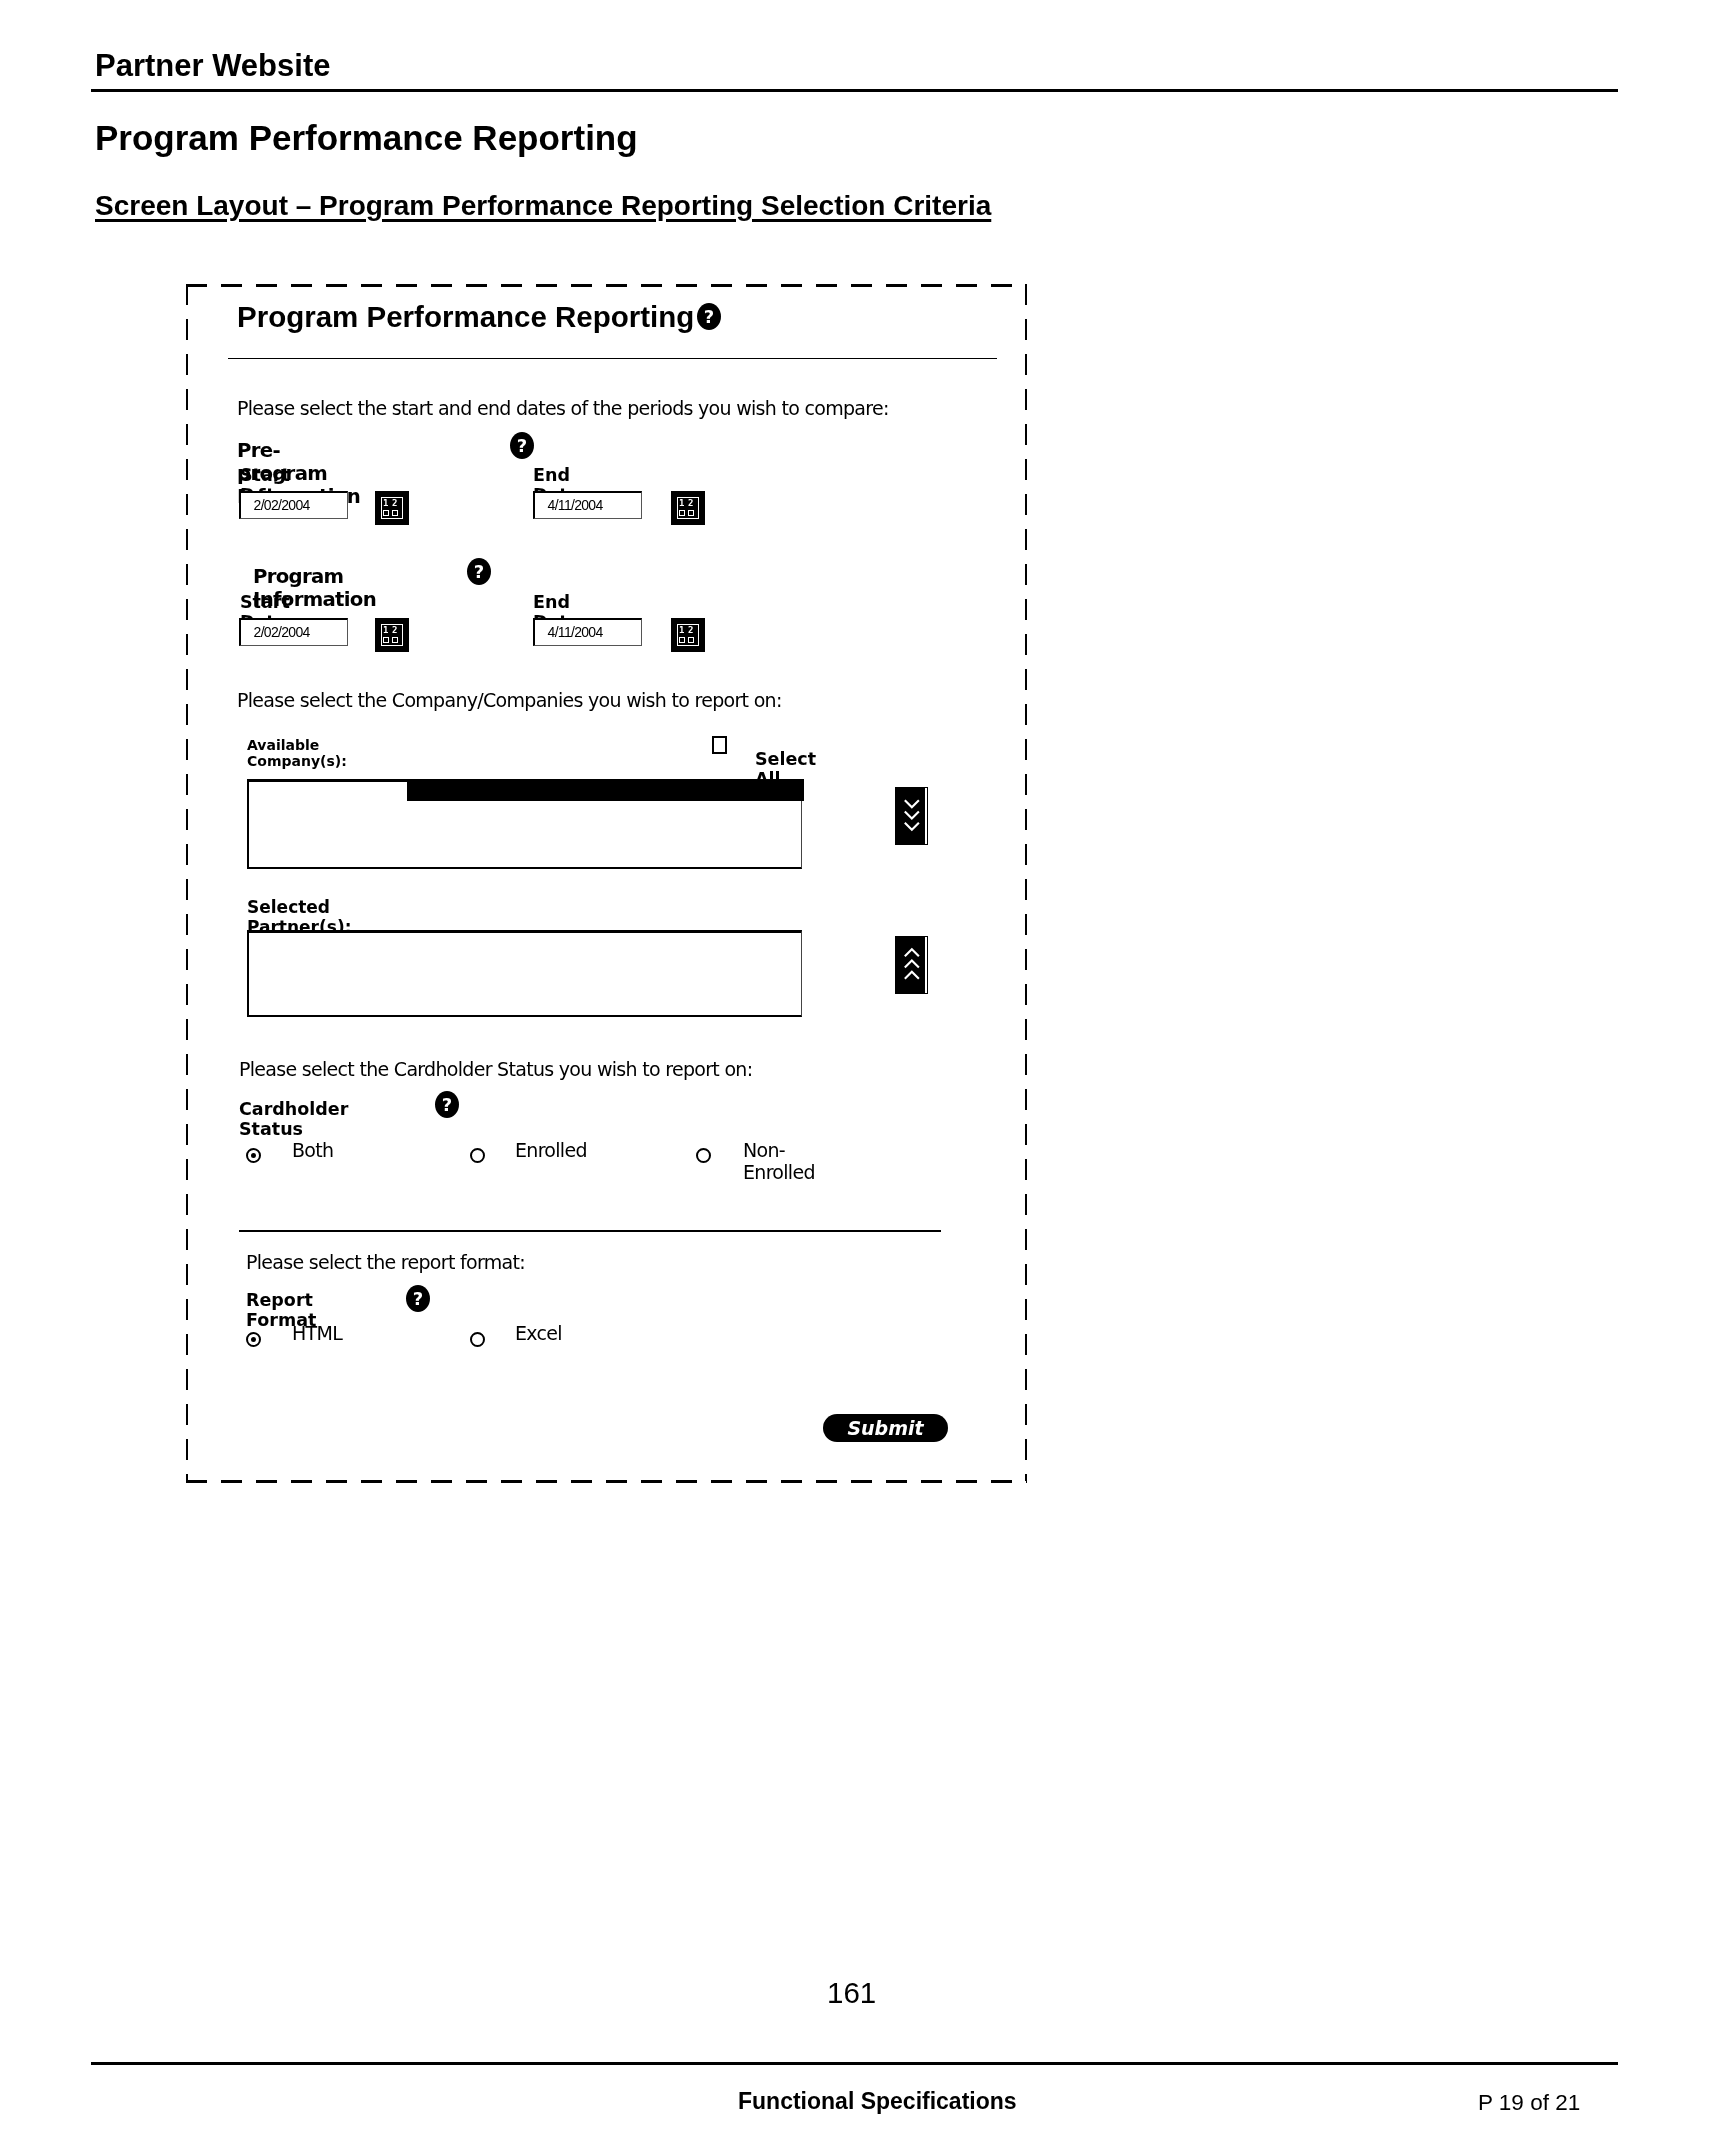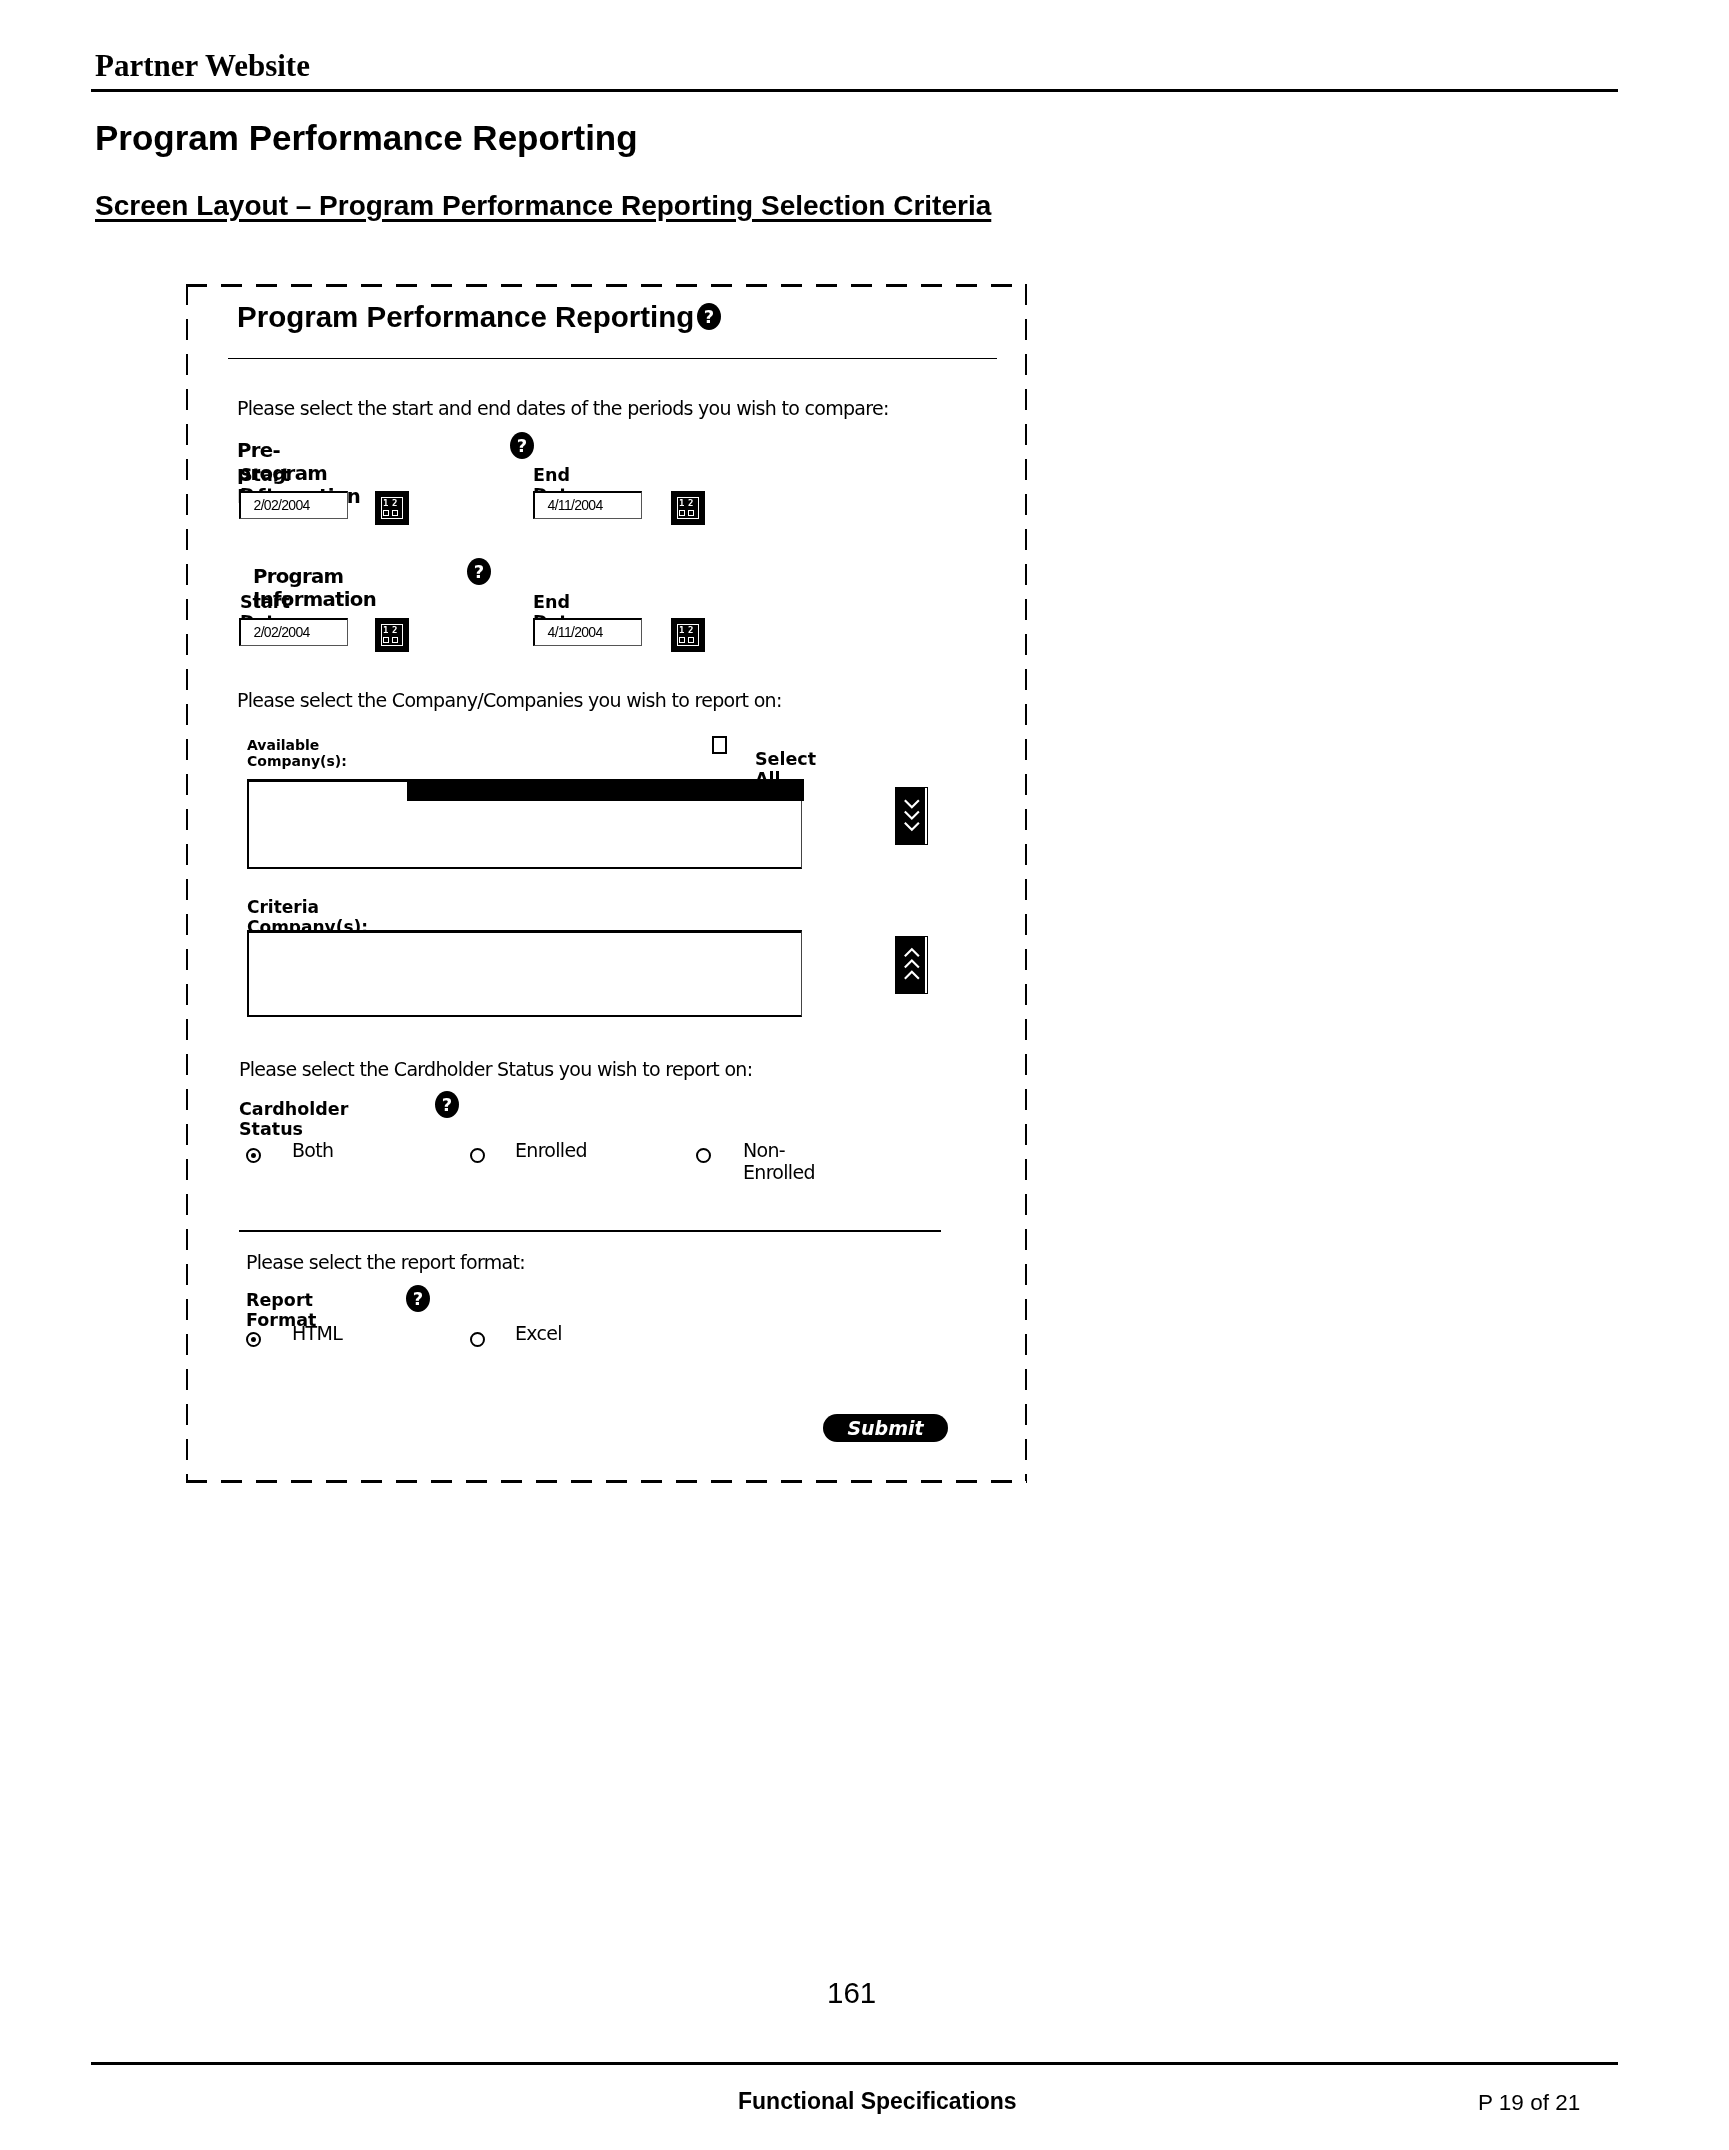--- a/index.html
+++ b/index.html
@@ -22,21 +22,21 @@
   .radio.on::after { content:""; position:absolute; left:2.8px; top:2.8px; width:5.6px; height:5.6px; border-radius:50%; background:#000; }
   .checkbox { position:absolute; width:15.4px; height:18px; border:2.1px solid #000; box-sizing:border-box; background:#fff; }
   .radio-label { position:absolute; font-family:"DejaVu Sans", sans-serif; font-size:19px; letter-spacing:-0.7px; }
   .submit { position:absolute; width:125px; height:28px; background:#000; color:#fff; border-radius:14px; font-family:"DejaVu Sans", sans-serif; font-weight:bold; font-style:italic; font-size:19px; line-height:28px; text-align:center; }
   .dash-h { position:absolute; height:2.8px; background-image:repeating-linear-gradient(to right, #000 0 21px, transparent 21px 35px); }
   .dash-v { position:absolute; width:2.1px; background-image:repeating-linear-gradient(to bottom, #000 0 21px, transparent 21px 35px); }
 </style>
 </head>
 <body>
 
-<div class="abs hdr" style="left:95px; top:48px; font-size:31px;font-family:Liberation Serif, serif;">Partner Website</div>
+<div class="abs hdr" style="left:95px; top:48px; font-size:31px;">Partner Website</div>
 <div class="rule" style="left:91px; top:89px; width:1527px; height:2.8px;"></div>
 
 <div class="abs hdr" style="left:95px; top:118px; font-size:35px;">Program Performance Reporting</div>
 
 <div class="abs hdr" style="left:95px; top:190px; font-size:28px; text-decoration:underline; text-decoration-thickness:2.8px; text-underline-offset:4.2px;">Screen Layout – Program Performance Reporting Selection Criteria</div>
 
 <div class="dash-h" style="left:186px; top:284px; width:841px;"></div>
 <div class="dash-h" style="left:186px; top:1480px; width:841px;"></div>
 <div class="dash-v" style="left:186px; top:284px; height:1197px;"></div>
 <div class="dash-v" style="left:1025px; top:284px; height:1197px;"></div>
@@ -104,21 +104,21 @@
     <div style="position:absolute; left:158px; top:-3.5px; width:397px; height:22.5px; background:#000;"></div>
   </div>
   <div class="move-btn" style="left:896px; top:788px;">
     <svg width="19.7" height="41" viewBox="0 0 28 58">
       <path d="M4 6 L14 16 L24 6" fill="none" stroke="#fff" stroke-width="3"></path>
       <path d="M4 22 L14 32 L24 22" fill="none" stroke="#fff" stroke-width="3"></path>
       <path d="M4 38 L14 48 L24 38" fill="none" stroke="#fff" stroke-width="3"></path>
     </svg>
   </div>
 
-  <div class="abs lbl-b" style="left:247px; top:897px; font-size:17px;">Criteria Company(s):</div>
+  <div class="abs lbl-b" style="left:247px; top:897px; font-size:17px;">Selected Partner(s):</div>
   <div class="listbox" style="left:247px; top:930px; width:555px; height:87px;"></div>
   <div class="move-btn" style="left:896px; top:937px;">
     <svg width="19.7" height="41" viewBox="0 0 28 58">
       <path d="M4 16 L14 6 L24 16" fill="none" stroke="#fff" stroke-width="3"></path>
       <path d="M4 32 L14 22 L24 32" fill="none" stroke="#fff" stroke-width="3"></path>
       <path d="M4 48 L14 38 L24 48" fill="none" stroke="#fff" stroke-width="3"></path>
     </svg>
   </div>
 
   <div class="abs ui" style="left:239px; top:1058px; font-size:19px; letter-spacing:-0.7px; white-space:nowrap;">Please select the Cardholder Status you wish to report on:</div>

